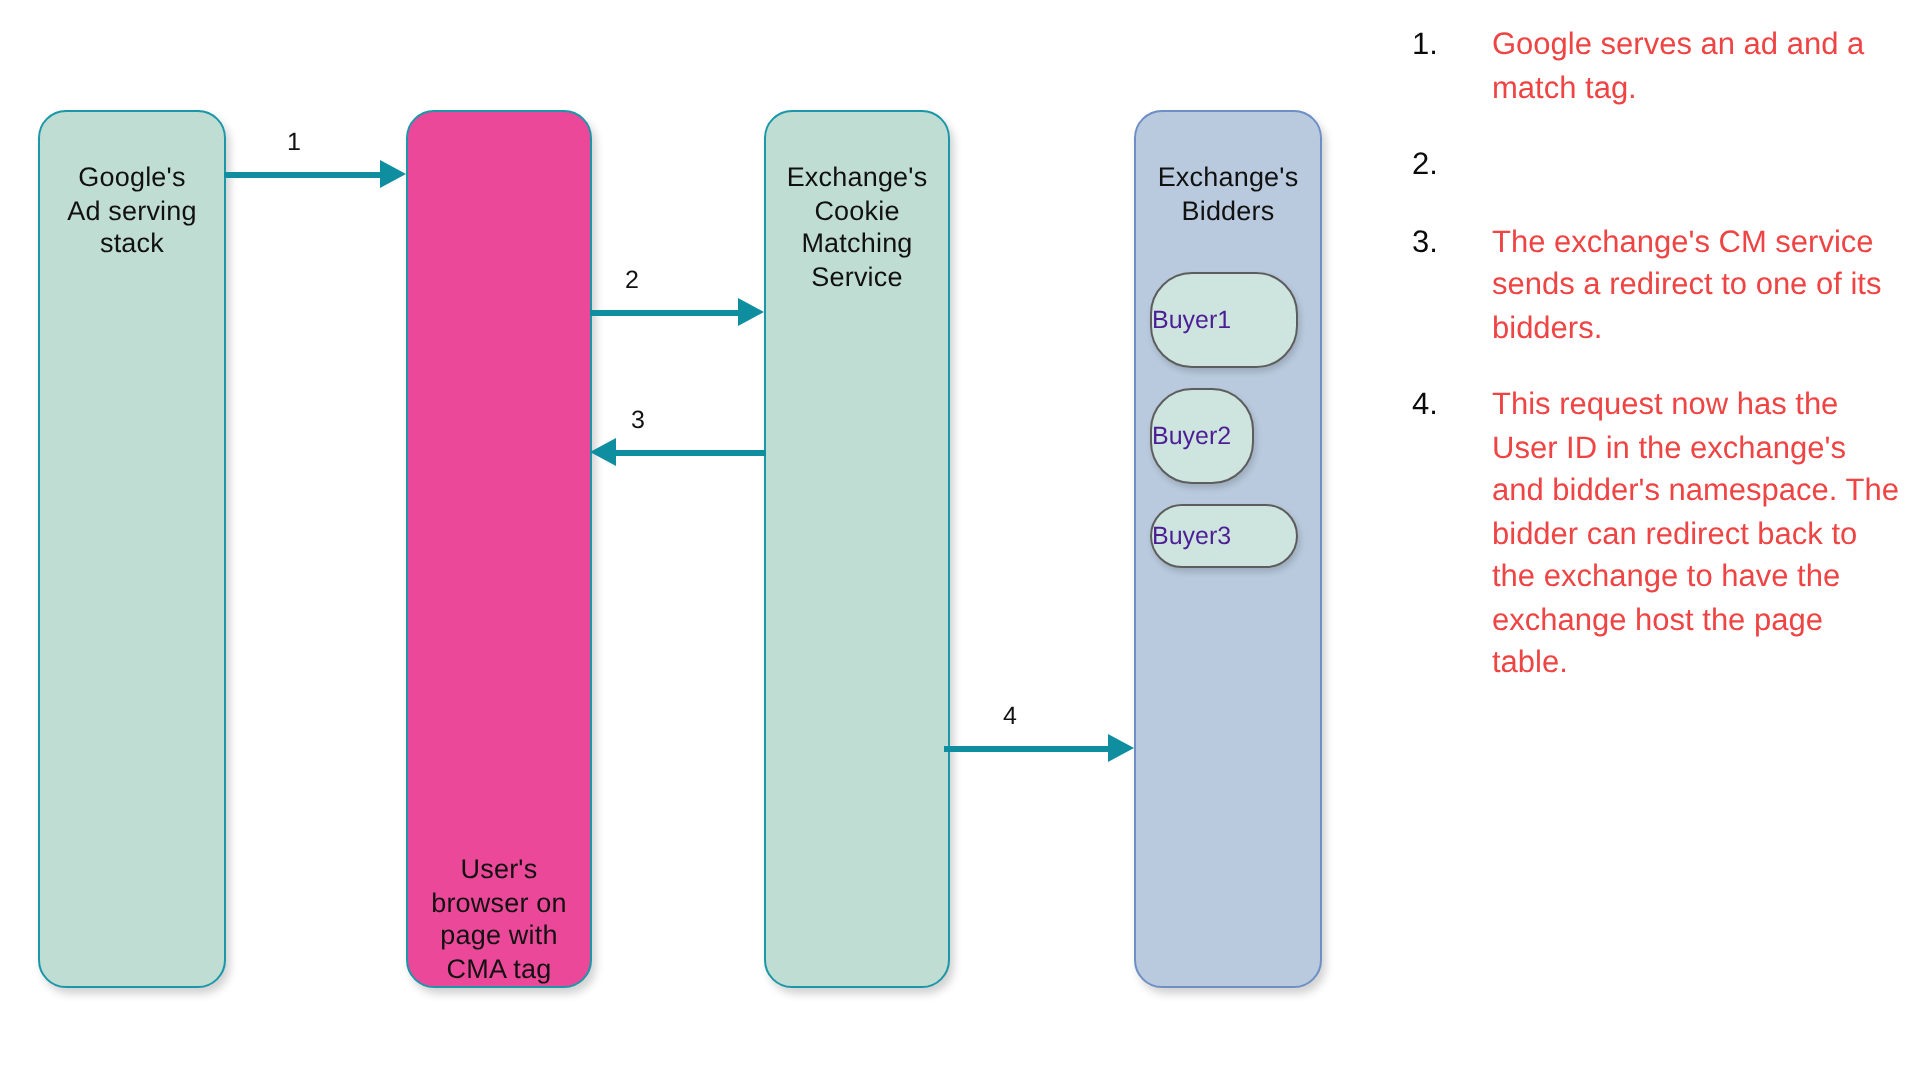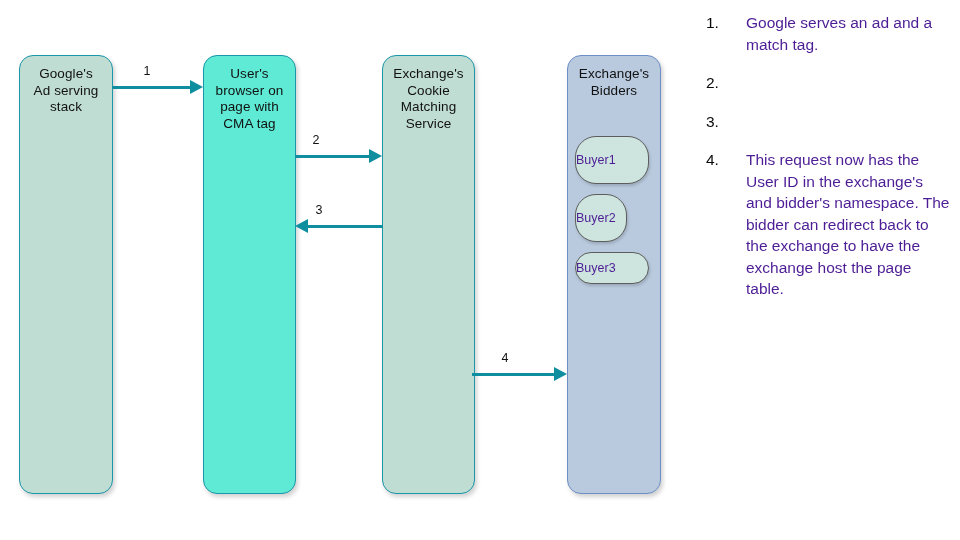--- a/index.html
+++ b/index.html
@@ -21,35 +21,36 @@
   .lane {
     position: absolute;
     box-sizing: border-box;
     border-radius: 14px;
     display: flex;
     justify-content: center;
     align-items: flex-start;
     box-shadow: 2px 3px 4px rgba(0,0,0,0.18);
   }
   .lane-title {
-    margin-top: 10px;
+    margin-top: 25px;
     font-size: 13.5px;
     line-height: 16.5px;
     color: #111111;
     text-align: center;
     letter-spacing: 0.1px;
     padding: 0 4px;
   }
   .lane.green {
     background: #c0ddd3;
     border: 1.5px solid #1a97a8;
   }
   .lane.blue-teal {
-    background: #5eead4;
+    background: #ec4899;
     border: 1.5px solid #1a97a8;
+    align-items: flex-end;
   }
   .lane.blue-blue {
     background: #b9cade;
     border: 1.5px solid #6d8fc6;
   }
 
   
   .buyer {
     position: absolute;
     box-sizing: border-box;
@@ -106,21 +107,21 @@
     width: 40px;
     flex: 0 0 40px;
     font-size: 15.5px;
     line-height: 21.5px;
     color: #0a0a0a;
   }
   .step-text {
     flex: 1 1 auto;
     font-size: 15.5px;
     line-height: 21.5px;
-    color: #4c1d95;
+    color: #ef4444;
   }
 </style>
 </head>
 <body>
 
 <div id="canvas">
 
   <div class="lane green" style="left:19px; top:55px; width:94px; height:439px;">
     <div class="lane-title" style="white-space: pre-line;">Google's
 Ad serving
@@ -178,20 +179,21 @@
       <div class="step-num">1.</div>
       <div class="step-text">Google serves an ad and a match tag.</div>
     </div>
 
     <div class="step">
       <div class="step-num">2.</div>
     </div>
 
     <div class="step">
       <div class="step-num">3.</div>
+      <div class="step-text">The exchange's CM service sends a redirect to one of its bidders.</div>
     </div>
 
     <div class="step">
       <div class="step-num">4.</div>
       <div class="step-text">This request now has the User ID in the exchange's and bidder's namespace. The bidder can redirect back to the exchange to have the exchange host the page table.</div>
     </div>
 
   </div>
 
 </div>

